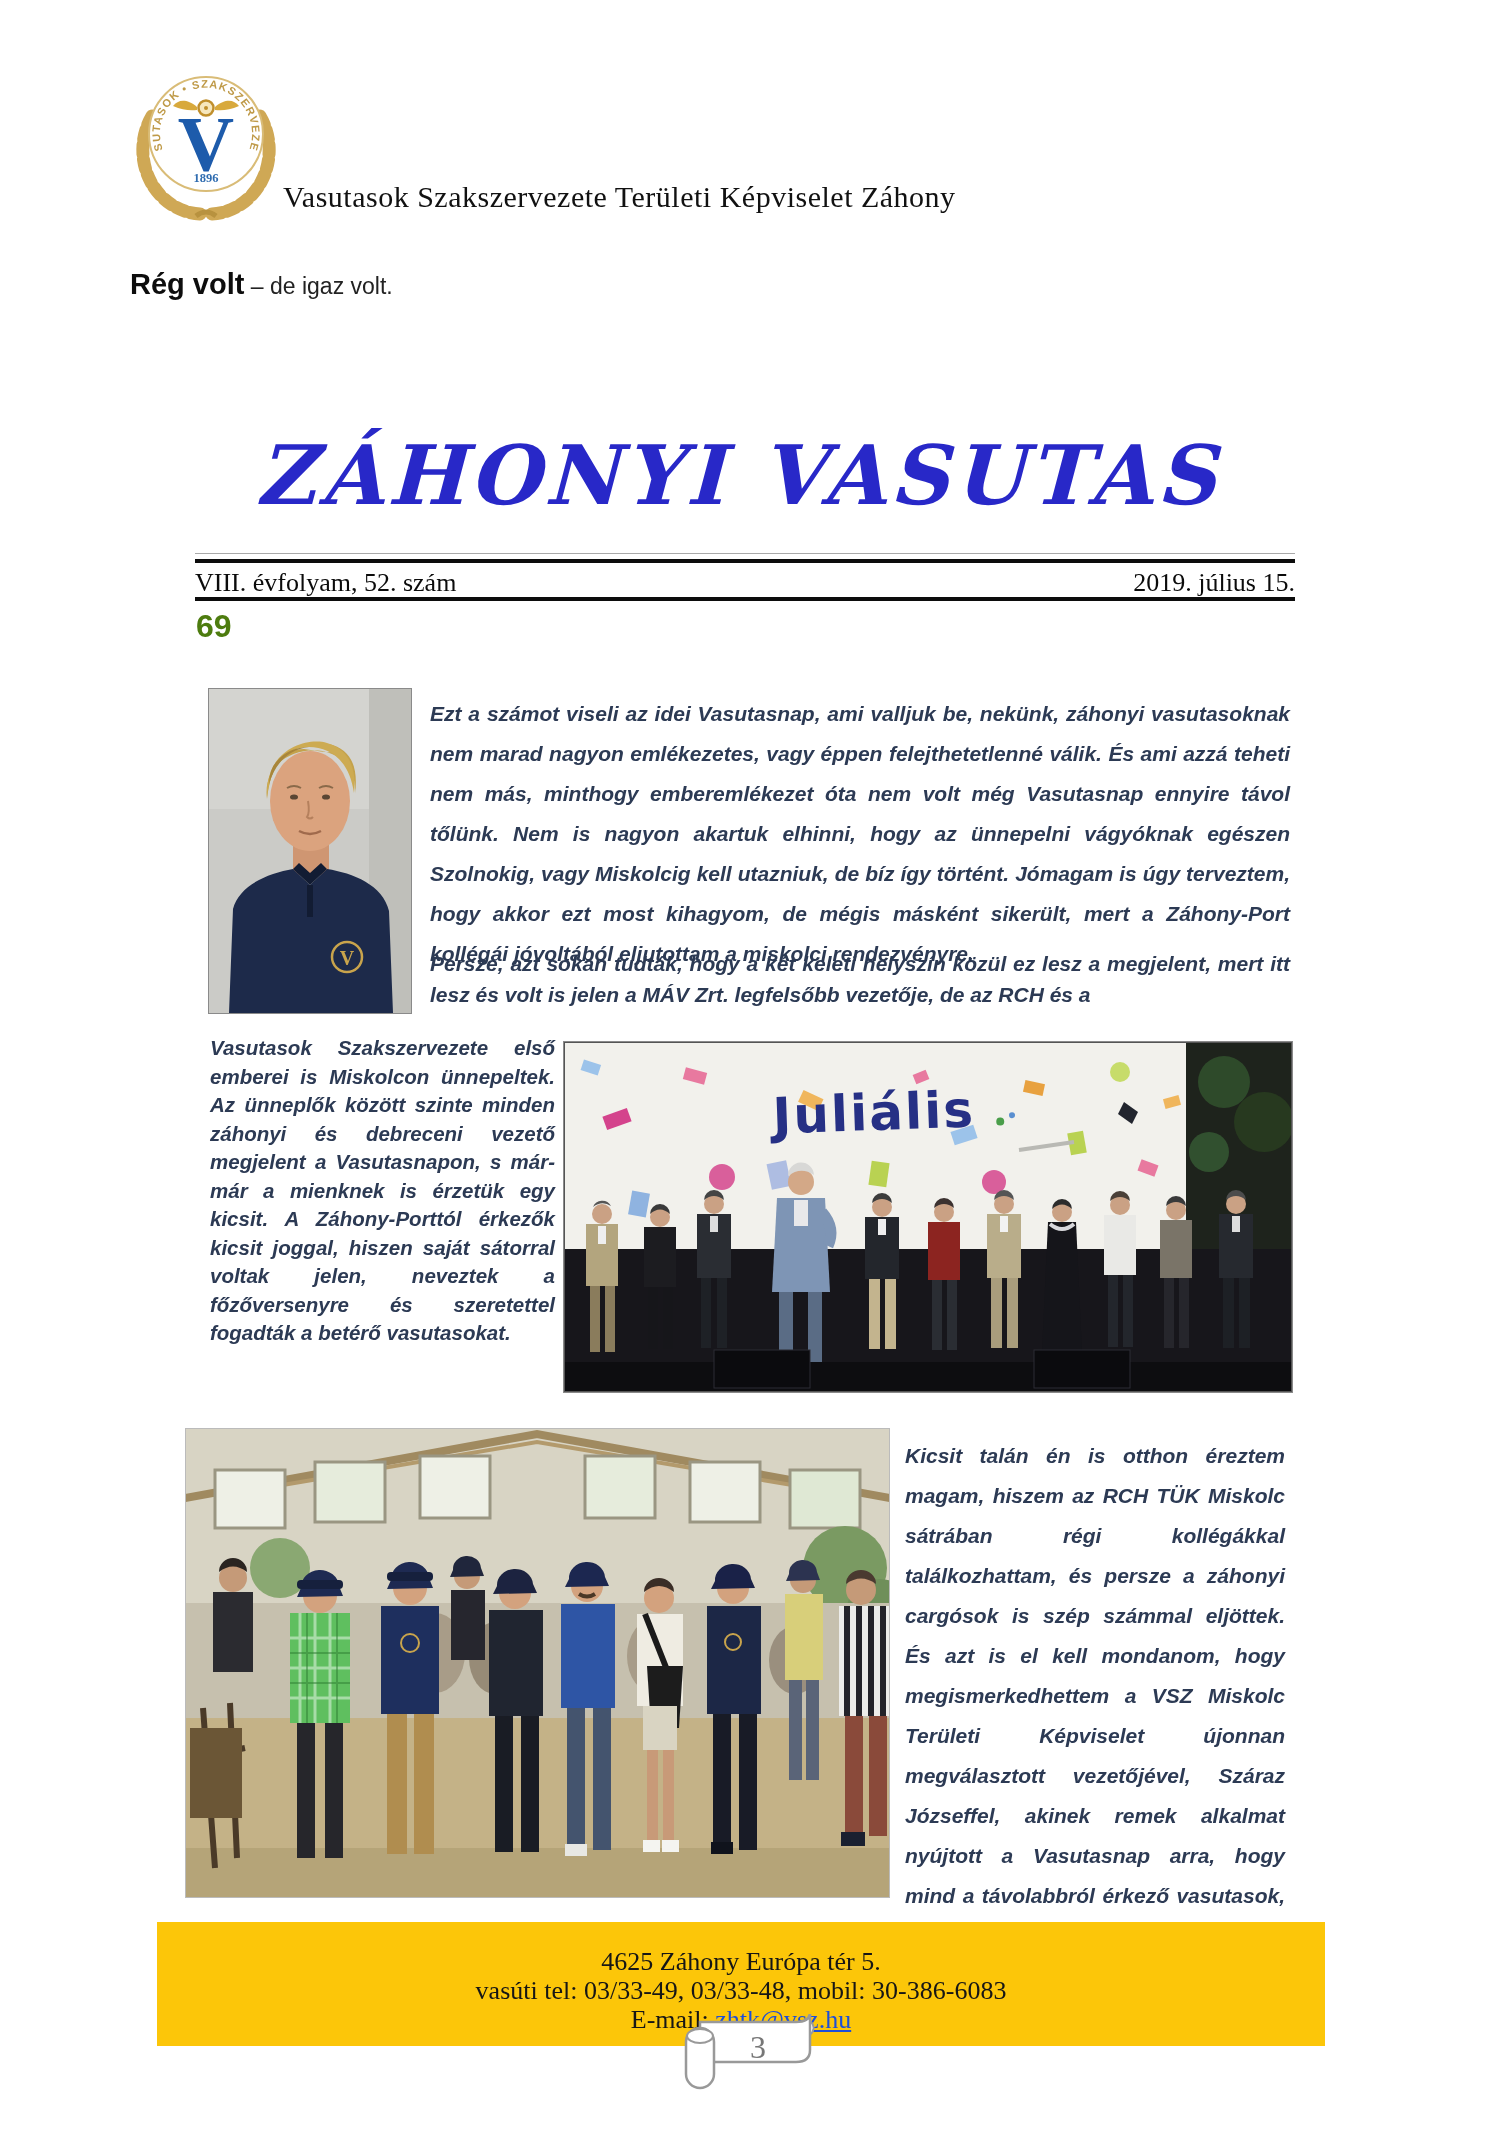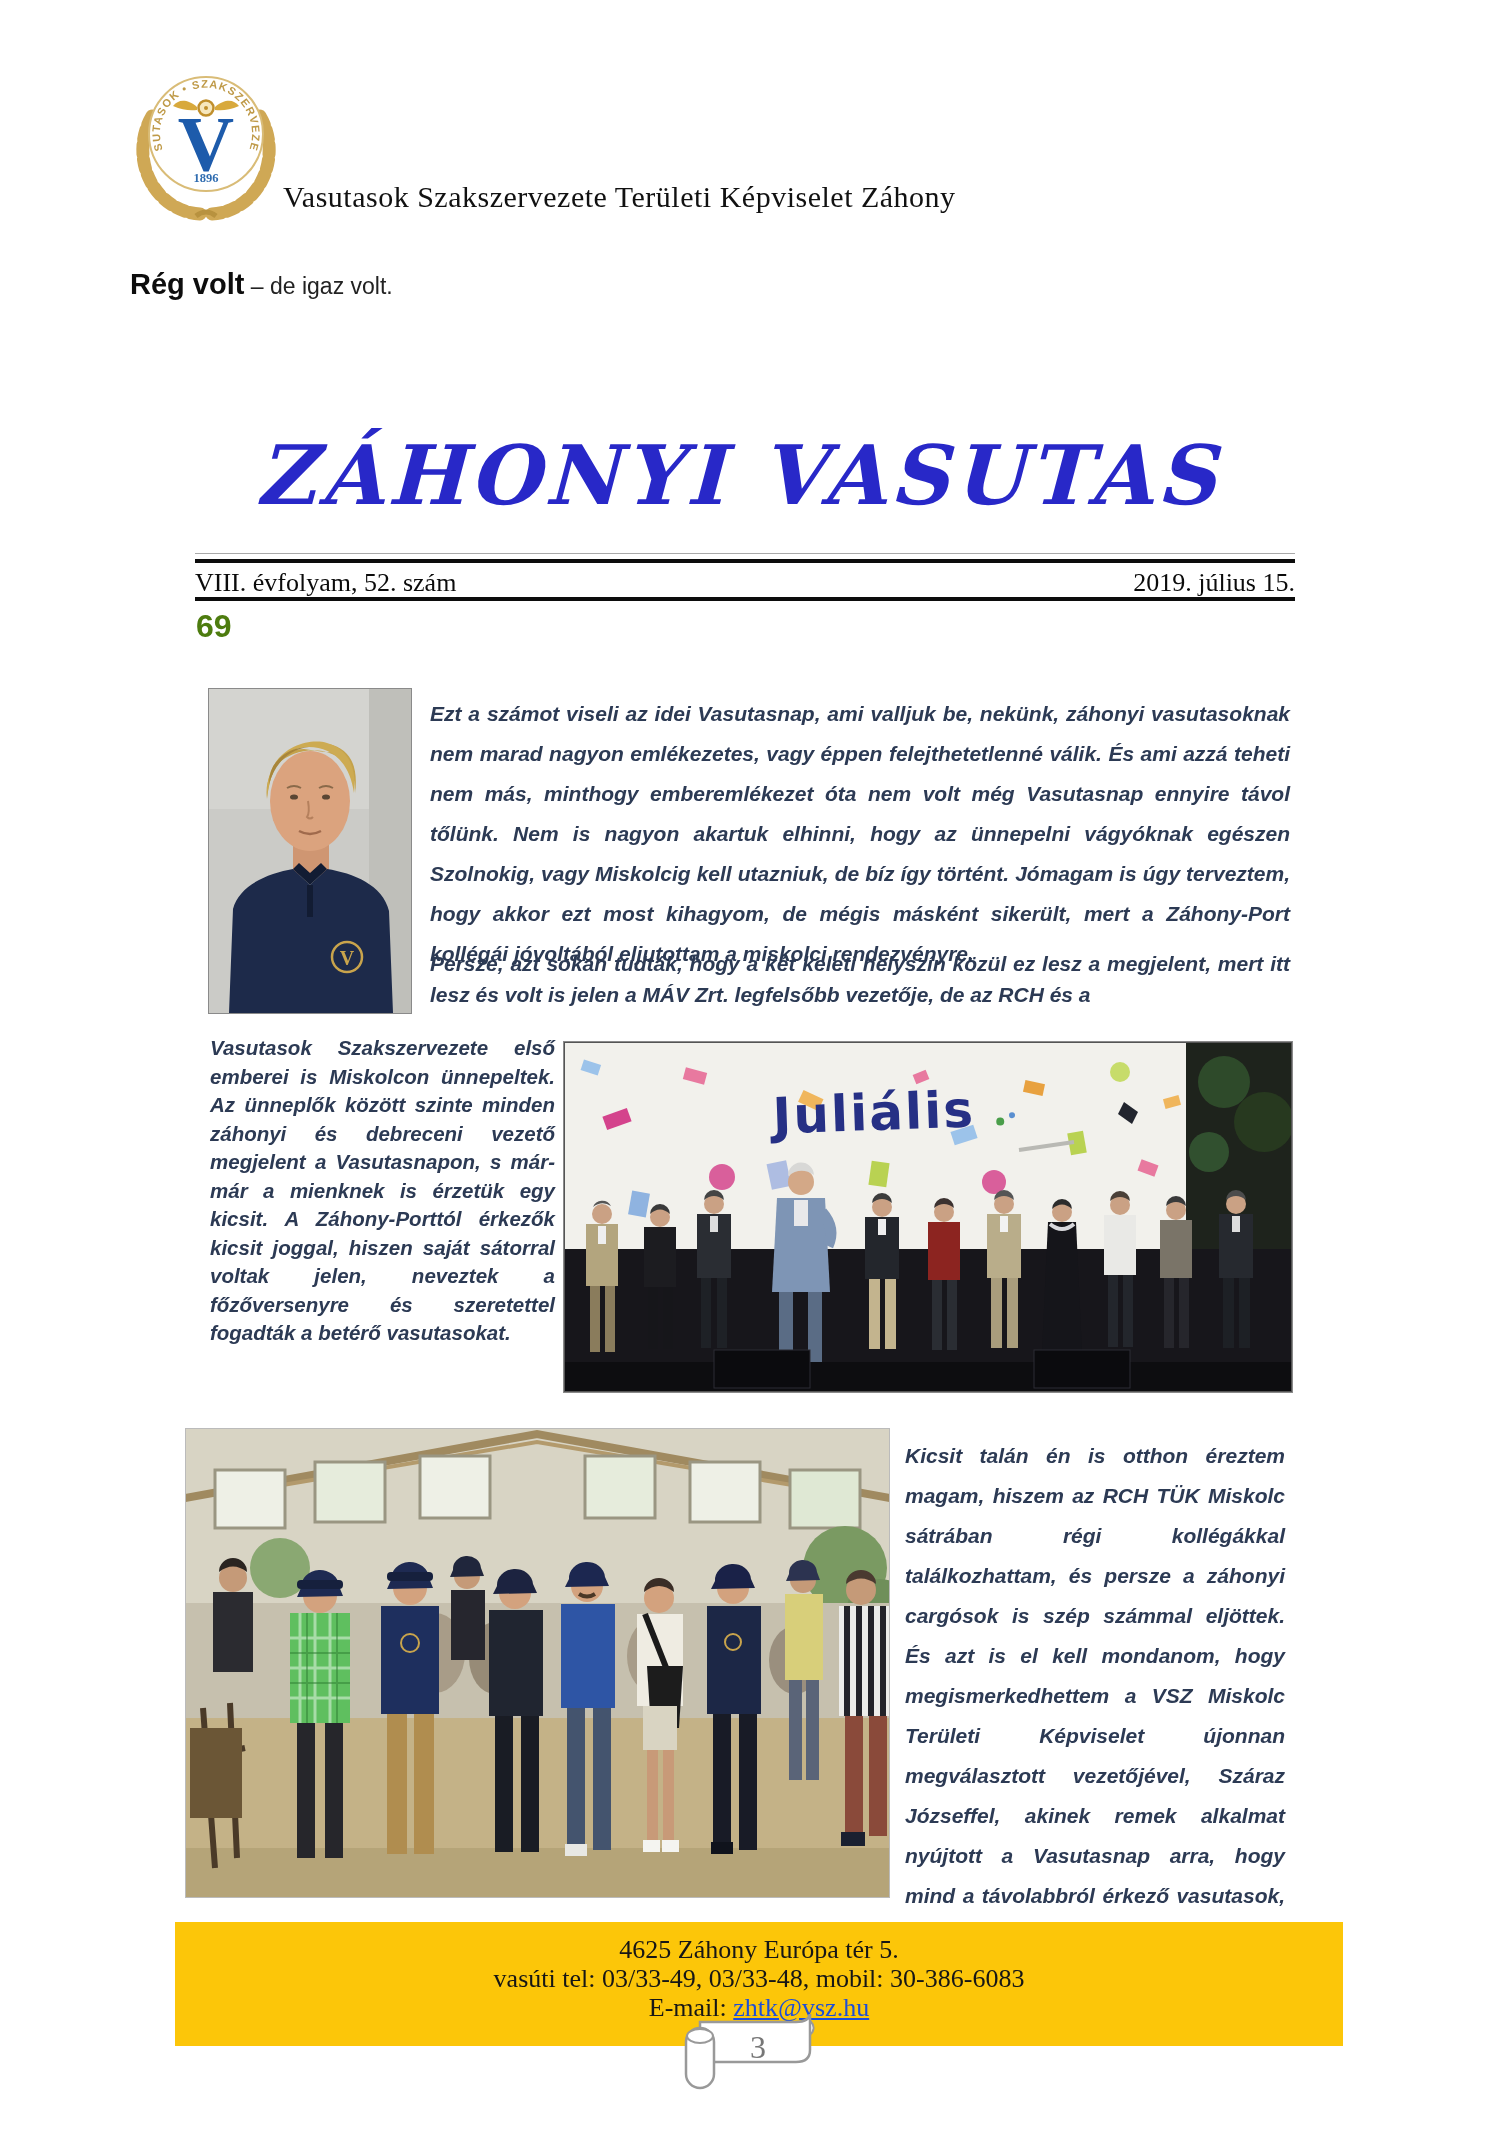--- a/index.html
+++ b/index.html
@@ -39,21 +39,21 @@
   .bodytext{position:absolute;font-family:"Liberation Sans",sans-serif;font-style:italic;
             font-weight:bold;color:#2c3a54;text-align:justify;}
   .para1{left:430px;top:694px;width:860px;font-size:21px;line-height:40px;}
   .para2a{left:430px;top:948px;width:860px;font-size:21px;line-height:31px;}
   .para2b{left:210px;top:1034px;width:345px;font-size:20.5px;line-height:28.5px;}
   .para3{left:905px;top:1436px;width:380px;font-size:21px;line-height:40px;}
 
   
   .footer-bar{position:absolute;left:157px;top:1922px;width:1168px;height:124px;background:#fcc609;
               text-align:center;font-family:"Liberation Serif",serif;color:#161616;
-              font-size:26px;line-height:29px;padding-top:13px;box-sizing:border-box;margin-left:18px;}
+              font-size:26px;line-height:29px;padding-top:25px;box-sizing:border-box;}
   .footer-bar a{color:#1d4ed8;text-decoration:underline;}
   .scroll{position:absolute;left:678px;top:2014px;width:150px;height:92px;}
 </style>
 </head>
 <body>
 
 <div class="page">
 
   <svg class="logo" viewBox="0 0 160 172">
 

